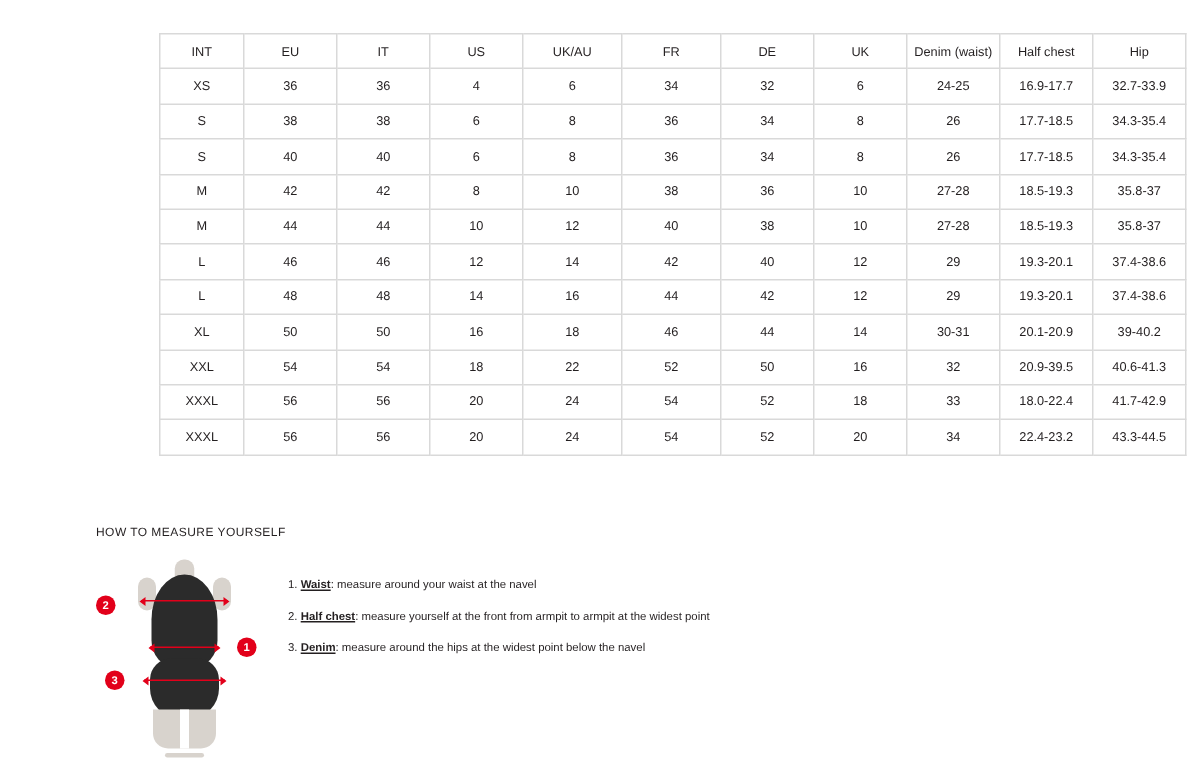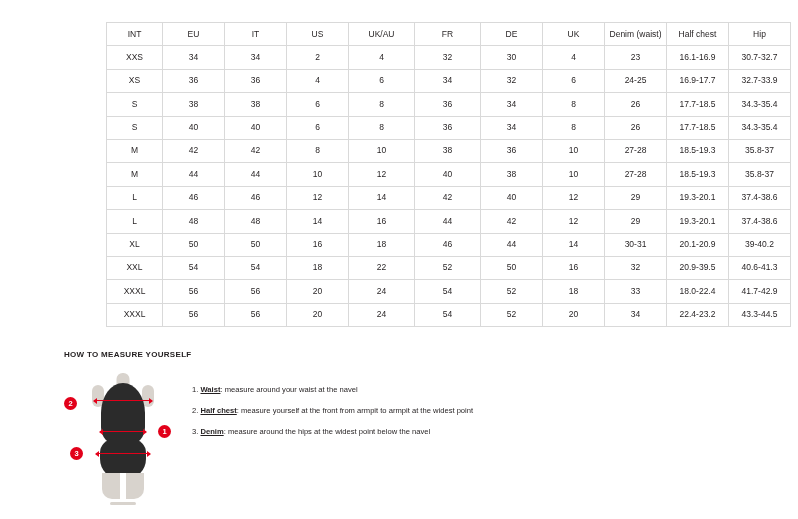--- a/index.html
+++ b/index.html
@@ -64,21 +64,21 @@
 
   
   .measure-section {
     position: absolute;
     left: 64px;
     top: 350px;
     width: 670px;
   }
   .measure-title {
     font-size: 8px;
-    font-weight: bold;
+    font-weight: normal;
     letter-spacing: 0.3px;
     color: #231f20;
     margin-bottom: 14px;
   }
   .measure-body {
     position: relative;
     display: flex;
     align-items: flex-start;
   }
   .figure-col {
@@ -240,33 +240,20 @@
           <th>UK/AU</th>
           <th>FR</th>
           <th>DE</th>
           <th>UK</th>
           <th>Denim (waist)</th>
           <th>Half chest</th>
           <th>Hip</th>
         </tr>
       </thead>
       <tbody>
-        <tr>
-          <td>XXS</td>
-          <td>34</td>
-          <td>34</td>
-          <td>2</td>
-          <td>4</td>
-          <td>32</td>
-          <td>30</td>
-          <td>4</td>
-          <td>23</td>
-          <td>16.1-16.9</td>
-          <td>30.7-32.7</td>
-        </tr>
         <tr>
           <td>XS</td>
           <td>36</td>
           <td>36</td>
           <td>4</td>
           <td>6</td>
           <td>34</td>
           <td>32</td>
           <td>6</td>
           <td>24-25</td>

